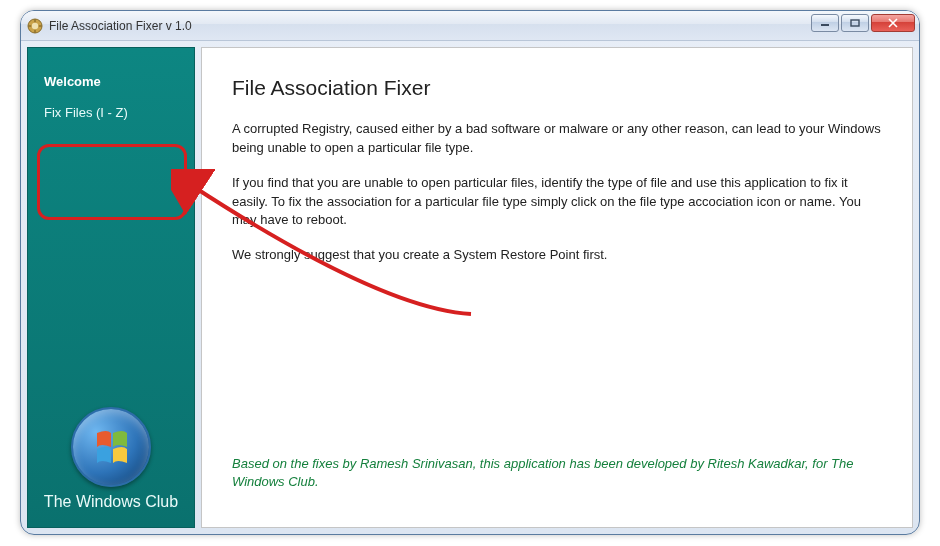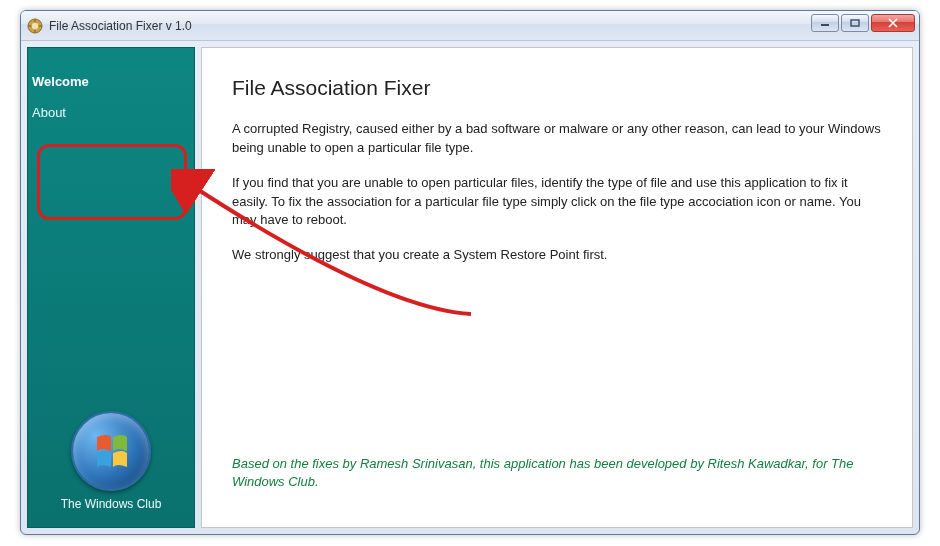--- a/index.html
+++ b/index.html
@@ -8,21 +8,21 @@
     background: #fff;
     width: 940px;
     height: 546px;
     overflow: hidden;
   }
   .window {
     width: 900px;
     height: 525px;
     margin: 10px auto 0;
     border: 1px solid #5a7ba0;
-    border-radius: 6px;
+    border-radius: 14px;
     background: linear-gradient(to bottom, #e8eef7 0%, #dce5f1 100%);
     box-shadow: 0 0 6px rgba(0,0,0,0.25);
     position: relative;
     overflow: hidden;
   }
   .titlebar {
     height: 30px;
     background: linear-gradient(to bottom, #f4f7fb 0%, #e2e9f3 45%, #d6e0ee 46%, #dfe7f3 100%);
     border-bottom: 1px solid #b9c6d8;
     display: flex;
@@ -72,21 +72,21 @@
     padding: 6px;
     gap: 6px;
   }
   .sidebar {
     width: 168px;
     background: #0a7a77;
     background: linear-gradient(to bottom, #0d8682 0%, #0a716e 100%);
     border: 1px solid #08605d;
     display: flex;
     flex-direction: column;
-    padding: 18px 2px 10px;
+    padding: 18px 14px 10px;
     color: #fff;
     position: relative;
   }
   .sidebar .nav-item {
     font-size: 13px;
     padding: 8px 2px;
     cursor: pointer;
     color: #e8faf9;
   }
   .sidebar .nav-item.active {
@@ -104,21 +104,21 @@
     border-radius: 50%;
     background: radial-gradient(circle at 30% 30%, #6fb7f0 0%, #2d73b8 55%, #0c3766 100%);
     border: 2px solid #2d6ca8;
     position: relative;
     box-shadow: inset 0 4px 10px rgba(255,255,255,0.35), 0 2px 4px rgba(0,0,0,0.4);
     display: flex;
     align-items: center;
     justify-content: center;
   }
   .brand-text {
-    font-size: 12px;
+    font-size: 16px;
     color: #eafaf9;
   }
   .content {
     flex: 1;
     background: #fff;
     border: 1px solid #c5c5c5;
     padding: 28px 30px 20px;
     color: #222;
     position: relative;
     display: flex;
@@ -195,21 +195,21 @@
         <svg width="12" height="10" viewBox="0 0 12 10">
             <path d="M2 1 L10 9 M10 1 L2 9" stroke="#fff" stroke-width="1.6"></path>
           </svg>
       </div>
     </div>
   </div>
 
   <div class="client">
     <div class="sidebar">
       <div class="nav-item active">Welcome</div>
-      <div class="nav-item">About</div>
+      <div class="nav-item">Fix Files (I - Z)</div>
       <div class="spacer"></div>
       <div class="brand">
         <div class="brand-logo">
           <svg width="50" height="50" viewBox="0 0 50 50">
             <g transform="translate(25,25)">
               <path d="M -14 -14 Q -4 -18 0 -14 L 0 0 Q -10 -4 -14 0 Z" fill="#e75b2f"></path>
               <path d="M 2 -14 Q 12 -18 16 -14 L 16 0 Q 6 -4 2 0 Z" fill="#7fba3d"></path>
               <path d="M -14 2 Q -4 -2 0 2 L 0 16 Q -10 12 -14 16 Z" fill="#3aa1e0"></path>
               <path d="M 2 2 Q 12 -2 16 2 L 16 16 Q 6 12 2 16 Z" fill="#f7c93e"></path>
             </g>

